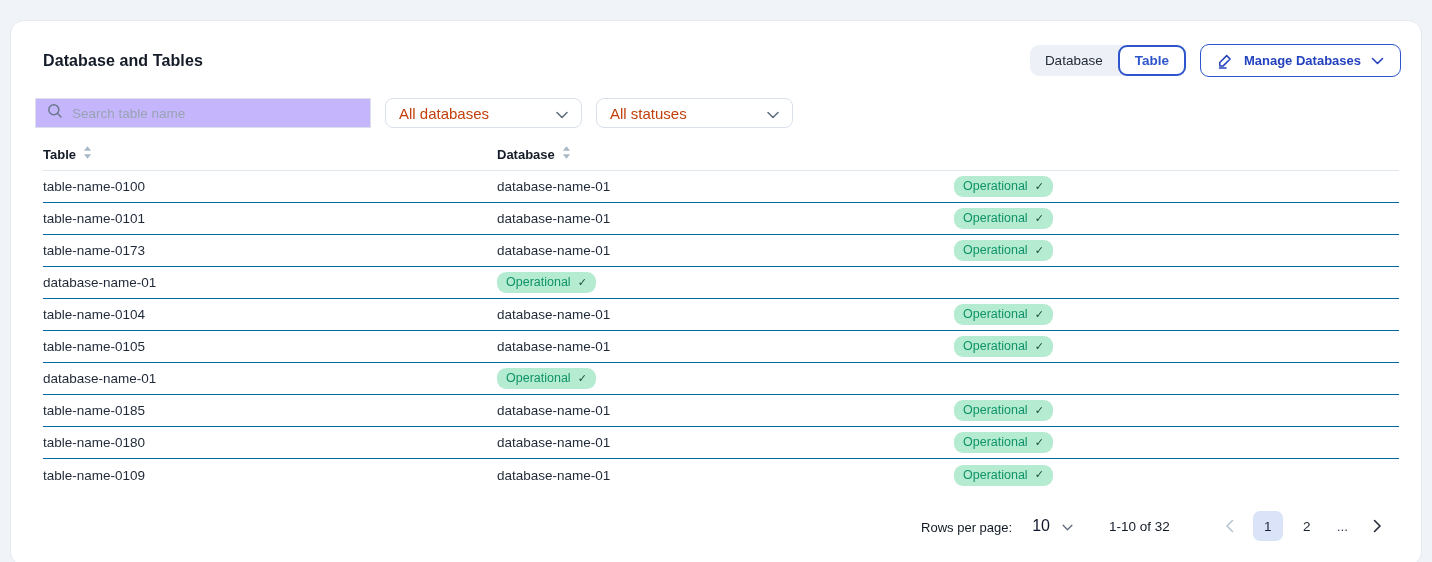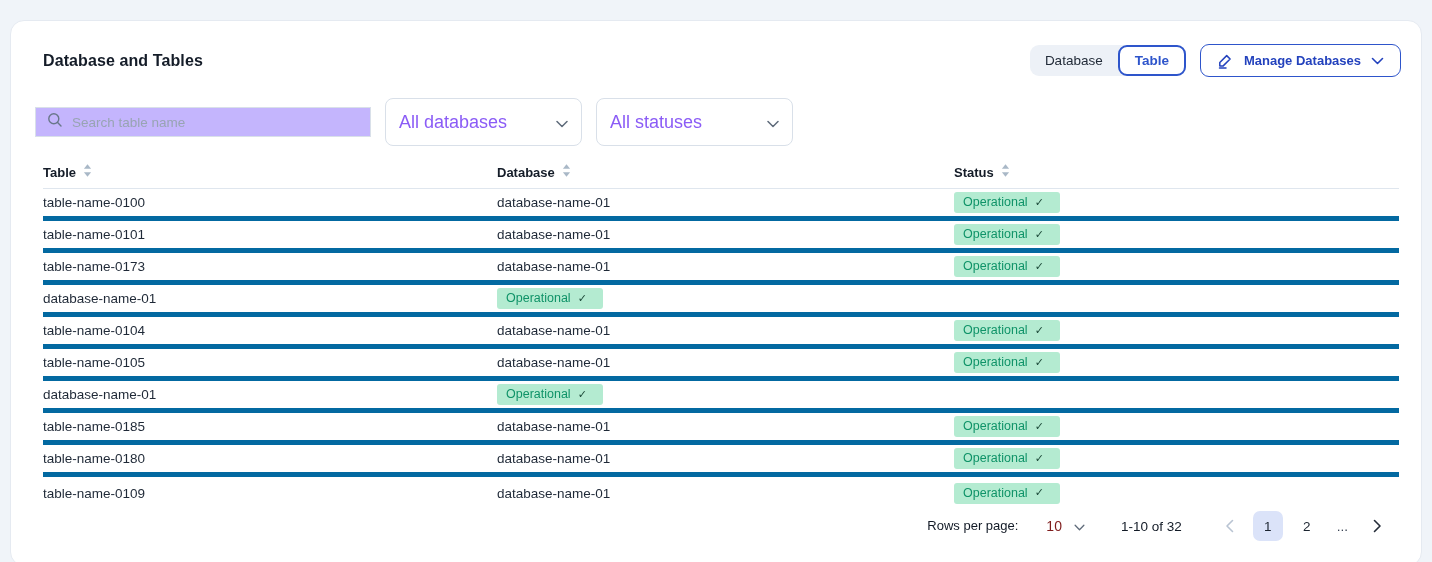--- a/index.html
+++ b/index.html
@@ -56,64 +56,64 @@
     border: 1px solid #d9e0e9; border-radius: 0;
     display: flex; align-items: center; gap: 9px; padding: 0 11px;
     background: #c4b5fd;
   }
   .search-box input {
     border: none; outline: none; flex: 1; font-size: 13.5px;
     font-family: inherit; color: #222b38; background: transparent;
   }
   .search-box input::placeholder { color: #98a4b3; }
   .dropdown {
-    width: 197px; height: 48px;
+    width: 197px; height: 30px;
     border: 1px solid #d9e0e9; border-radius: 8px;
     display: flex; align-items: center; justify-content: space-between;
-    padding: 0 13px; font-size: 18px; color: #8b5cf6;
+    padding: 0 13px; font-size: 15px; color: #c2410c;
     background: #fff; cursor: pointer;
   }
   
   .table { margin: 18px 22px 0 32px; }
   .thead {
     display: grid; grid-template-columns: 454px 457px 1fr;
     border-bottom: 1px solid #dfe6ee;
     padding-bottom: 8px;
   }
   .th {
     display: flex; align-items: center; gap: 7px;
     font-size: 13px; font-weight: 700; color: #141c28; cursor: pointer;
   }
   .tr {
     display: grid; grid-template-columns: 454px 457px 1fr;
     height: 32px; align-items: center;
-    border-bottom: 5px solid #0369a1;
+    border-bottom: 1px solid #0369a1;
     font-size: 13.5px; color: #1f2937;
   }
   .tr:last-child { border-bottom: none; }
   .badge {
     display: inline-flex; align-items: center; gap: 7px;
     background: #b4ebd1; color: #0f9368;
-    border-radius: 3px; padding: 3px 16px 4px 9px;
+    border-radius: 9px; padding: 3px 9px 4px 9px;
     font-size: 12.5px;
   }
   .badge .check { color: #1d4a39; font-size: 11px; font-weight: 700; }
   
   .footer {
     position: absolute; right: 30px; bottom: 24px;
     display: flex; align-items: center; gap: 22px;
   }
-  .rpp { display: flex; align-items: flex-start; gap: 28px; padding-left: 8px; }
+  .rpp { display: flex; align-items: flex-end; gap: 20px; padding-left: 8px; }
   .rpp-label { font-size: 13px; color: #121a26; }
   .rpp-select {
     display: flex; align-items: center; gap: 12px;
-    font-size: 14px; color: #7f1d1d; cursor: pointer; background: none;
+    font-size: 16px; color: #0f172a; cursor: pointer; background: none;
     border: none; font-family: inherit;
   }
-  .range { font-size: 13.5px; color: #121a26; margin-left: 14px; margin-right: 12px; }
+  .range { font-size: 13.5px; color: #121a26; margin-left: 14px; margin-right: 24px; }
   .pager { display: flex; align-items: center; gap: 9px; }
   .page-btn {
     min-width: 30px; height: 30px; border-radius: 7px;
     display: flex; align-items: center; justify-content: center;
     font-size: 13.5px; color: #1b2430; cursor: pointer;
     background: none; border: none; font-family: inherit;
   }
   .page-btn.active { background: #dbe3f9; }
   .nav-btn {
     width: 28px; height: 28px; display: flex; align-items: center; justify-content: center;
@@ -191,29 +191,20 @@
       </div>
       <div class="th">
         <span>Database</span>
         <span>
           <svg width="9" height="13" viewBox="0 0 10 14">
               <path d="M5 0 L9 5 L1 5 Z" fill="#a9b8c7"></path>
               <path d="M5 14 L9 9 L1 9 Z" fill="#a9b8c7"></path>
             </svg>
         </span>
       </div>
-      <div class="th">
-        <span>Status</span>
-        <span>
-          <svg width="9" height="13" viewBox="0 0 10 14">
-              <path d="M5 0 L9 5 L1 5 Z" fill="#a9b8c7"></path>
-              <path d="M5 14 L9 9 L1 9 Z" fill="#a9b8c7"></path>
-            </svg>
-        </span>
-      </div>
     </div>
     <div>
         <div class="tr">
           <div>table-name-0100</div>
           <div>database-name-01</div>
           <div><span class="badge">
               <span>Operational</span>
               <span class="check">✓</span>
             </span></div>
         </div>

